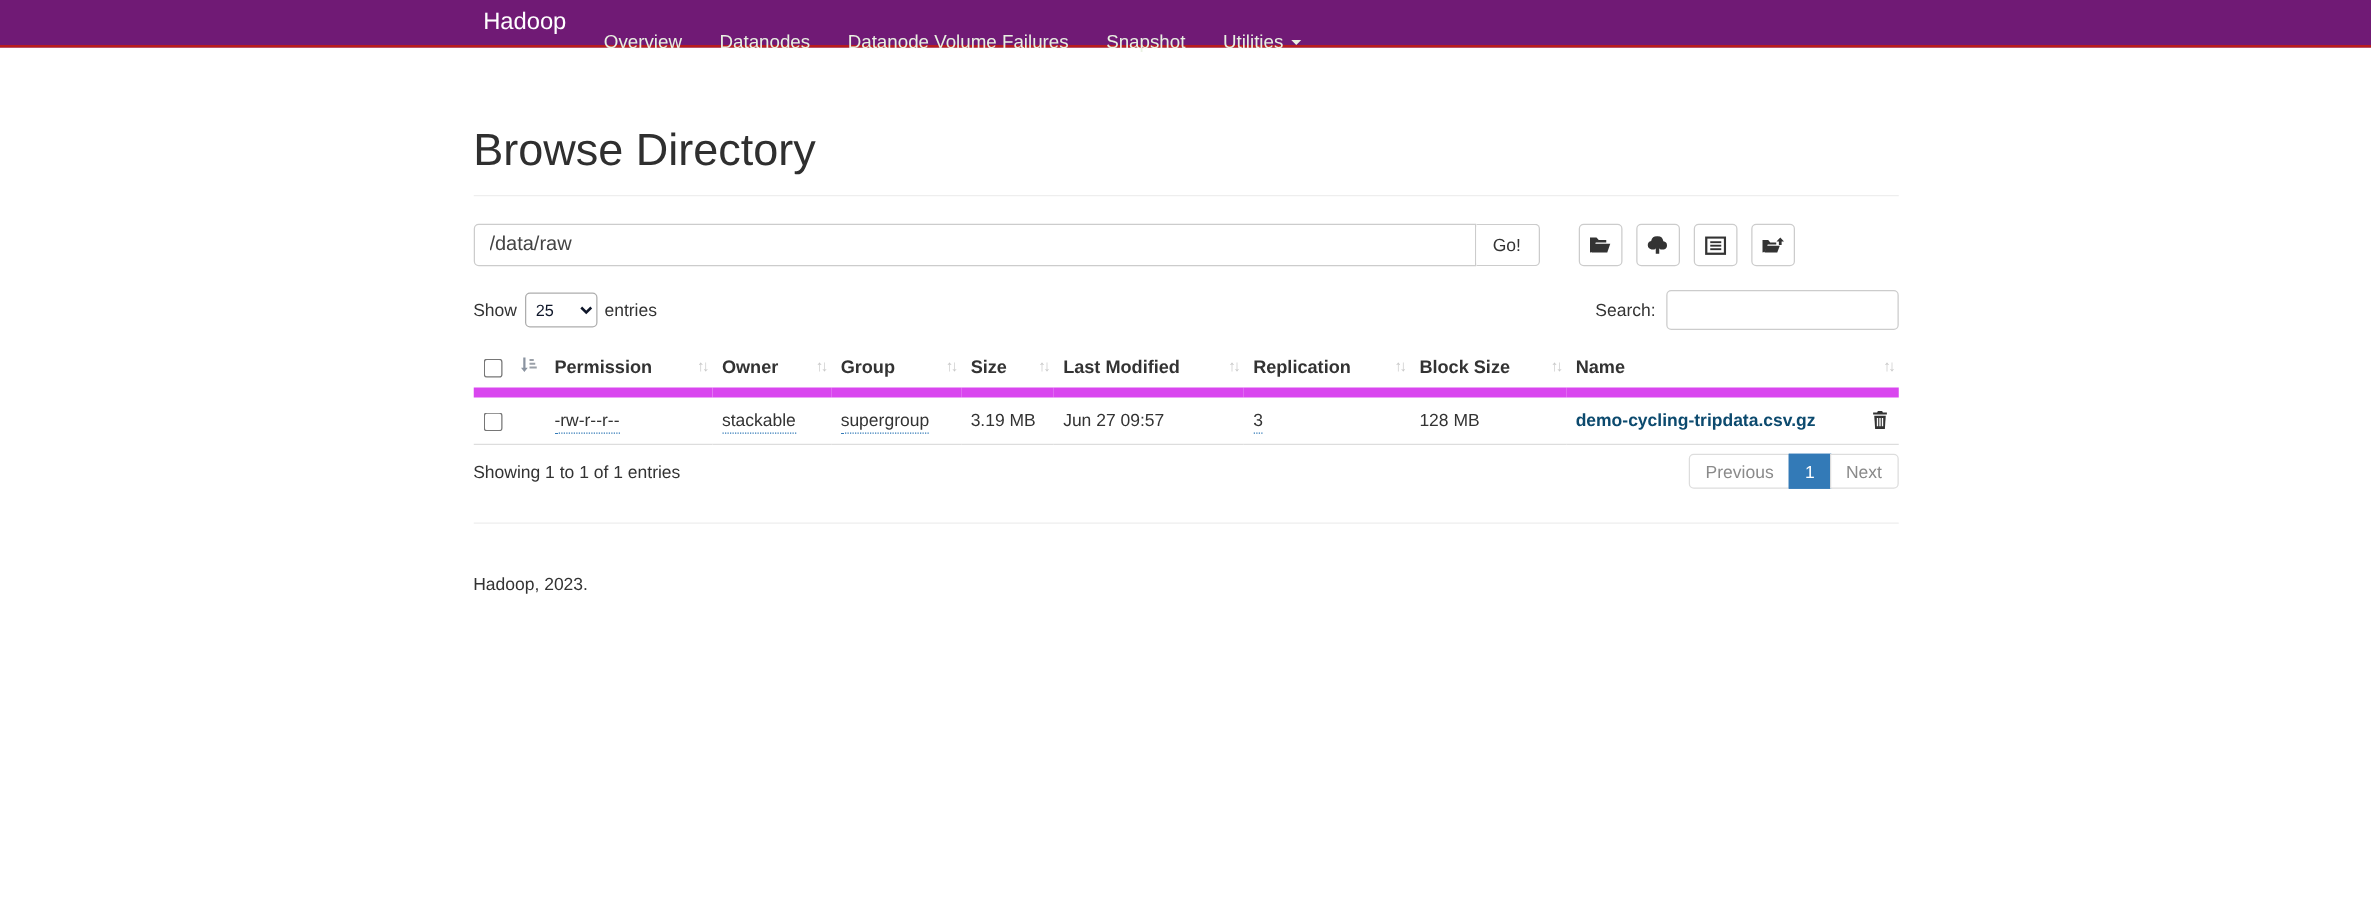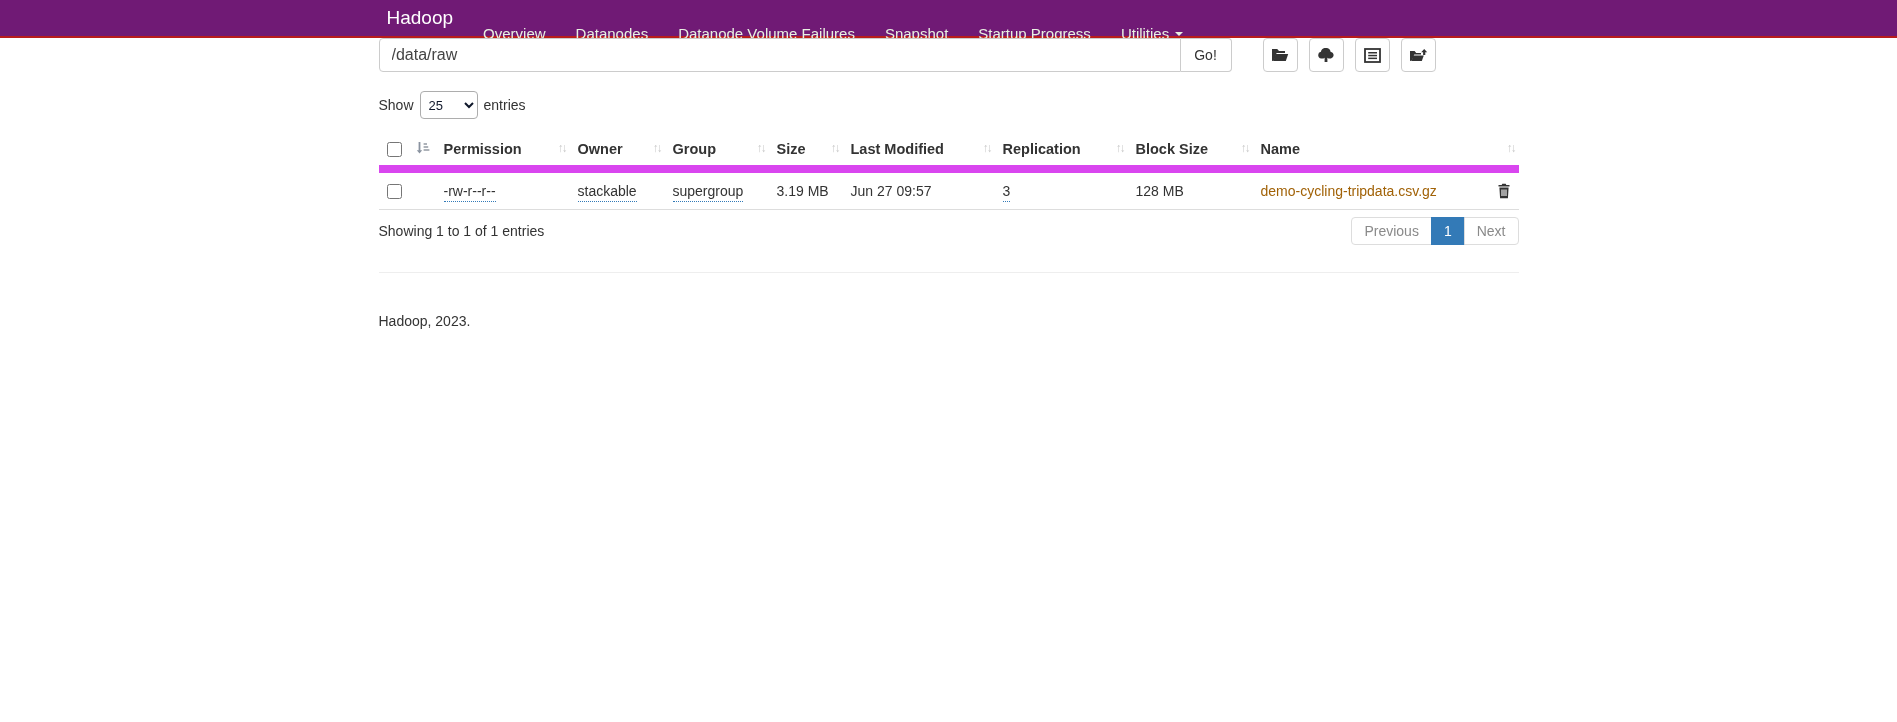--- a/index.html
+++ b/index.html
@@ -181,21 +181,21 @@
     accent-color: #fff;
     cursor: pointer;
     vertical-align: middle;
   }
   .sort-amount-icon { vertical-align: middle; margin-left: 9px; }
   .editable {
     border-bottom: 1px dotted #337ab7;
     padding-bottom: 2px;
     cursor: pointer;
   }
-  .file-link { color: #a16207; cursor: pointer; }
+  .file-link { color: #0c4a6e; cursor: pointer; font-weight: bold; }
   .trash-btn {
     position: absolute;
     right: 8px;
     top: 50%;
     transform: translateY(-50%);
     background: none;
     border: none;
     cursor: pointer;
     padding: 0;
     line-height: 0;
@@ -248,34 +248,34 @@
       <li>
           <a>Datanodes</a>
         </li>
       <li>
           <a>Datanode Volume Failures</a>
         </li>
       <li>
           <a>Snapshot</a>
         </li>
       <li>
-          <a>Startup Progress</a>
-        </li>
-      <li>
           <a>
             <span>Utilities</span>
             <span class="caret"></span>
           </a>
         </li>
     </ul>
   </div>
 </nav>
 
 <div class="container">
 
+  <div class="page-header">
+    <h1>Browse Directory</h1>
+  </div>
 
   <div class="path-row">
     <div class="input-group">
       <input class="path-input" type="text" value="/data/raw" style="">
       <button class="go-btn">Go!</button>
     </div>
     <div class="icon-buttons">
       <button class="icon-btn">
         <span>
           <svg width="18" height="15" viewBox="0 0 18 15">
@@ -315,20 +315,24 @@
   </div>
 
   <div class="controls-row">
     <div class="length-control">
       <span>Show</span>
       <select class="length-select">
         <option>25</option>
       </select>
       <span>entries</span>
     </div>
+    <div class="search-control">
+      <span>Search:</span>
+      <input class="search-input" type="text" style="">
+    </div>
   </div>
 
   <table class="dir-table">
     <colgroup>
       <col style="width:57px">
         <col style="width:134px">
         <col style="width:95px">
       <col style="width:104px">
         <col style="width:74px">
         <col style="width:152px">

